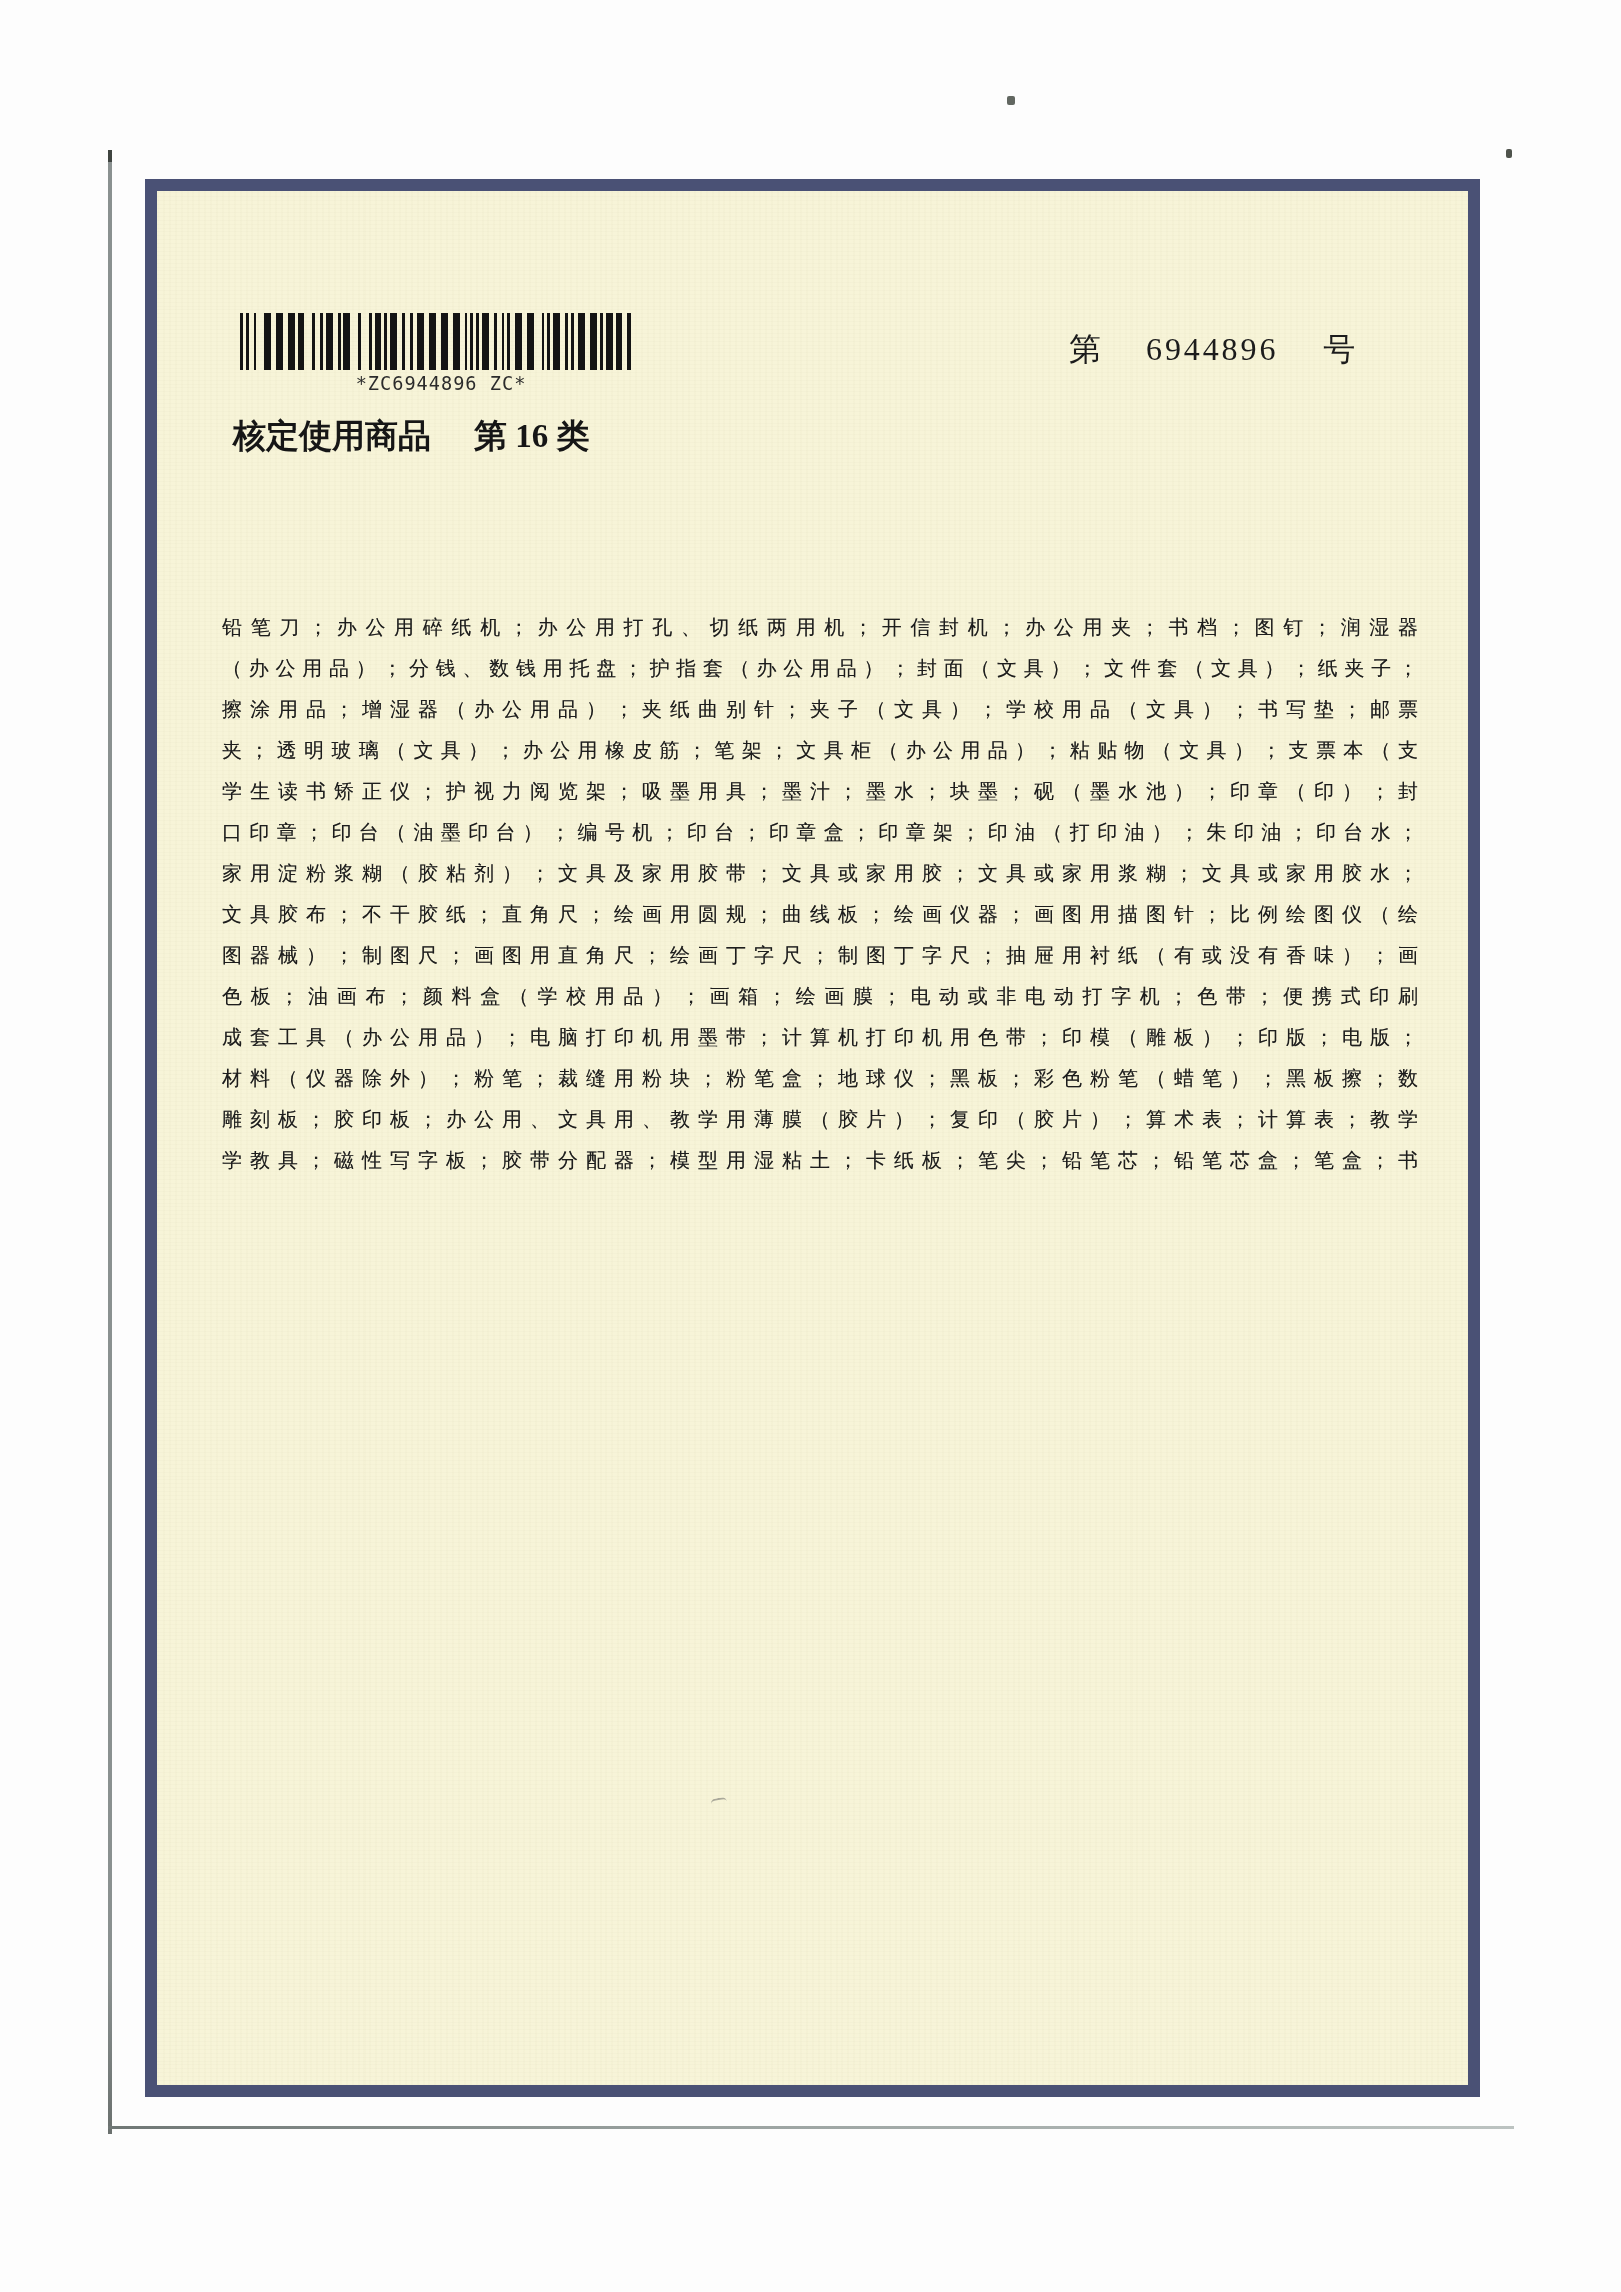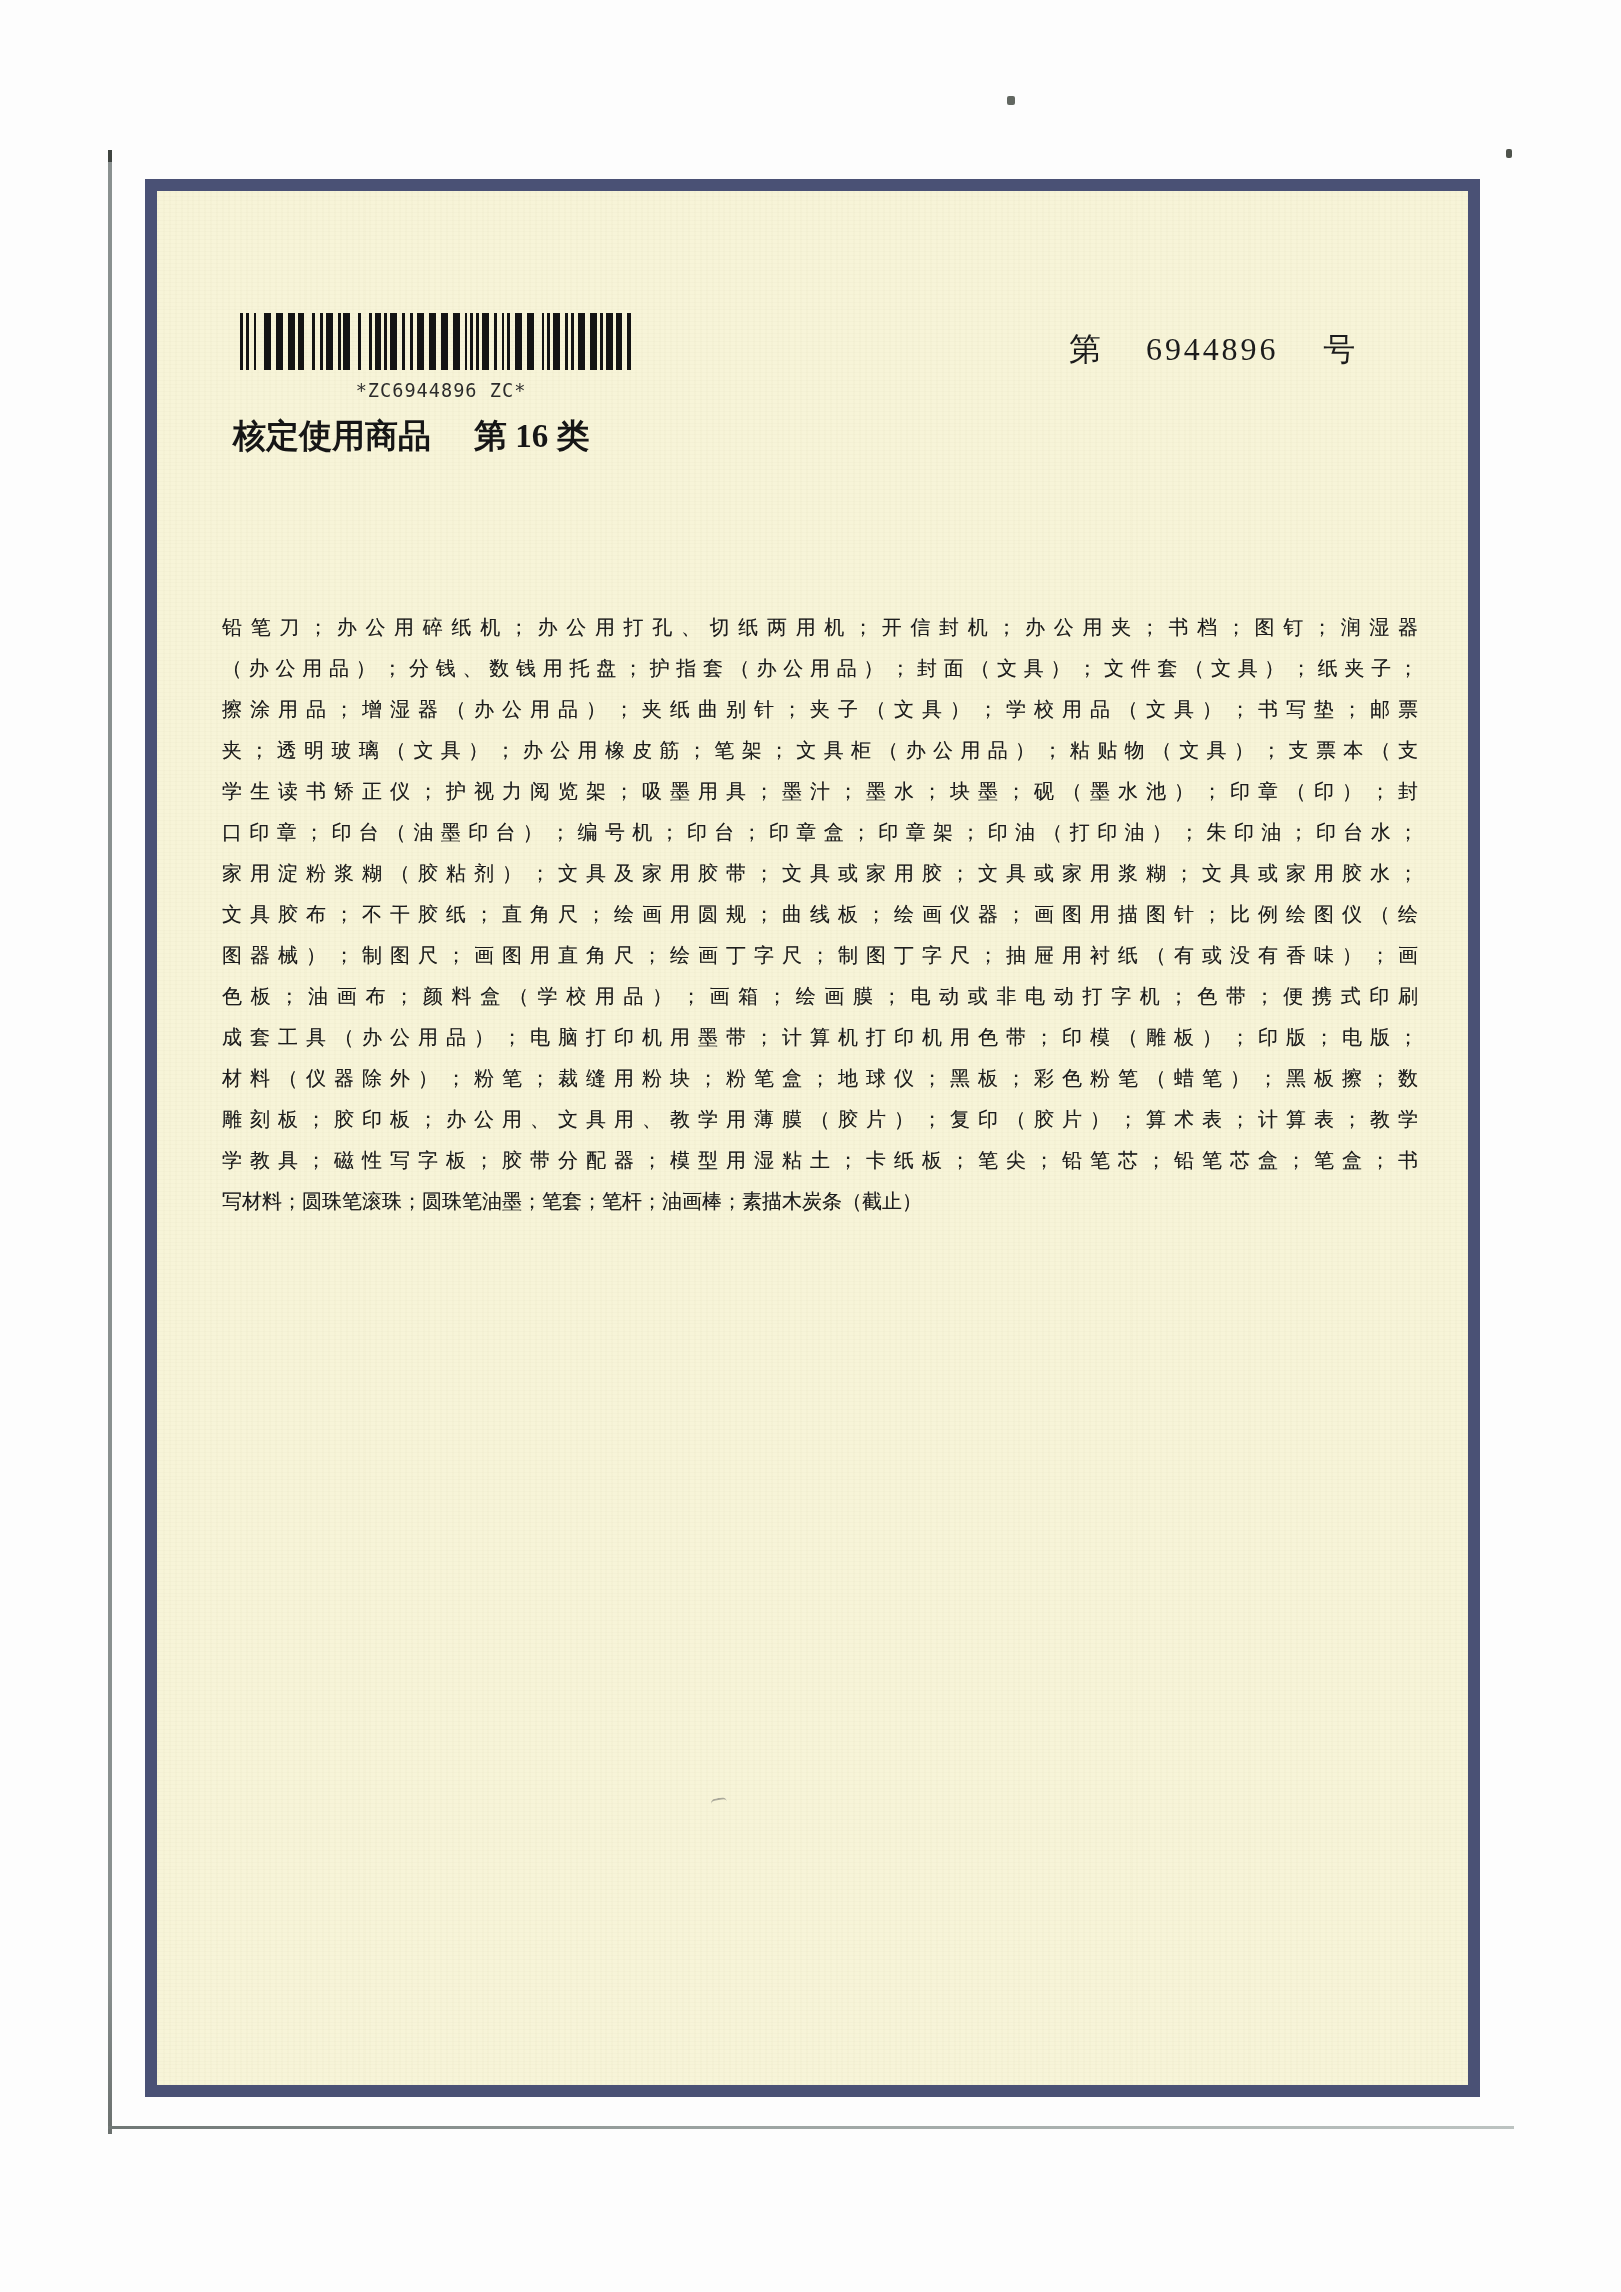--- a/index.html
+++ b/index.html
@@ -33,21 +33,21 @@
       repeating-linear-gradient(0deg, rgba(60,50,0,0.015) 0 1px, transparent 1px 3.9px),
       repeating-linear-gradient(90deg, rgba(120,110,40,0.02) 0 2px, transparent 2px 5.9px),
       #f7f4d8;
   }
   .inner{position:absolute;inset:0;}
   
   .barcode-wrap{position:absolute;left:83px;top:122px;width:402px;}
   .barcode-bars{display:flex;align-items:stretch;height:57px;width:402px;}
   .barcode-bars .bar{background:#141414;height:100%;flex:none;}
   .barcode-label{
-    margin-top:10px;text-align:center;width:402px;
+    margin-top:3px;text-align:center;width:402px;
     font-family:"DejaVu Sans Mono","Liberation Mono",monospace;
     font-size:18.6px;letter-spacing:1px;color:#2b2b2b;
   }
   
   .cert-no{
     position:absolute;left:912px;top:137px;
     display:flex;align-items:baseline;gap:45px;
     font-size:32px;color:#1c1c1c;
   }
   .cert-no .digits{letter-spacing:2.9px;}
@@ -159,21 +159,20 @@
           <div class="goods-line">学生读书矫正仪；护视力阅览架；吸墨用具；墨汁；墨水；块墨；砚（墨水池）；印章（印）；封</div>
           <div class="goods-line">口印章；印台（油墨印台）；编号机；印台；印章盒；印章架；印油（打印油）；朱印油；印台水；</div>
           <div class="goods-line">家用淀粉浆糊（胶粘剂）；文具及家用胶带；文具或家用胶；文具或家用浆糊；文具或家用胶水；</div>
           <div class="goods-line">文具胶布；不干胶纸；直角尺；绘画用圆规；曲线板；绘画仪器；画图用描图针；比例绘图仪（绘</div>
           <div class="goods-line">图器械）；制图尺；画图用直角尺；绘画丁字尺；制图丁字尺；抽屉用衬纸（有或没有香味）；画</div>
           <div class="goods-line">色板；油画布；颜料盒（学校用品）；画箱；绘画膜；电动或非电动打字机；色带；便携式印刷</div>
           <div class="goods-line">成套工具（办公用品）；电脑打印机用墨带；计算机打印机用色带；印模（雕板）；印版；电版；</div>
           <div class="goods-line">材料（仪器除外）；粉笔；裁缝用粉块；粉笔盒；地球仪；黑板；彩色粉笔（蜡笔）；黑板擦；数</div>
           <div class="goods-line">雕刻板；胶印板；办公用、文具用、教学用薄膜（胶片）；复印（胶片）；算术表；计算表；教学</div>
           <div class="goods-line">学教具；磁性写字板；胶带分配器；模型用湿粘土；卡纸板；笔尖；铅笔芯；铅笔芯盒；笔盒；书</div>
-          <div class="goods-line last">写材料；圆珠笔滚珠；圆珠笔油墨；笔套；笔杆；油画棒；素描木炭条（截止）</div>
         </div>
 
       <div class="squiggle"></div>
 
     </div>
   </div>
 </div>
 
 
 </body></html>

